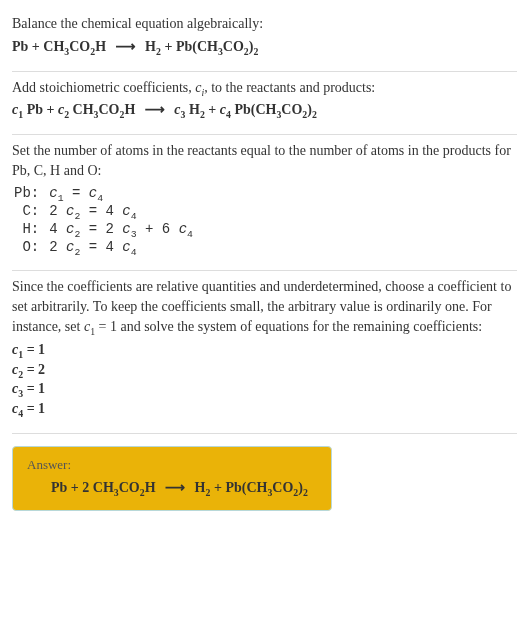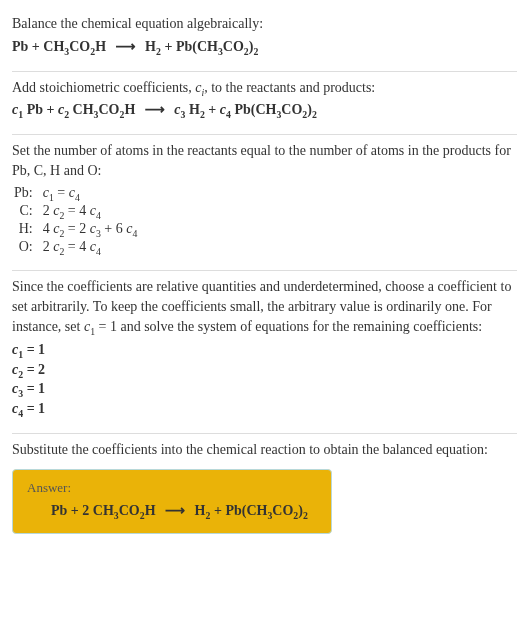--- a/index.html
+++ b/index.html
@@ -39,20 +39,21 @@
     .ital {
       font-style: italic;
     }
     .arrow {
       display: inline-block;
       margin: 0 6px;
     }
     .atom-table {
       border-collapse: collapse;
       margin-top: 2px;
+      font-family: Liberation Mono, monospace;
     }
     .atom-table td {
       padding: 1px 6px 1px 2px;
       vertical-align: top;
     }
     .atom-table td:first-child {
       text-align: right;
       padding-right: 8px;
     }
     .coef-list {
@@ -133,21 +134,20 @@
   </div>
   <div class="coef-list">
     <div><span class="ital">c</span><span class="sub">1</span><span> = 1</span></div>
     <div><span class="ital">c</span><span class="sub">2</span><span> = 2</span></div>
     <div><span class="ital">c</span><span class="sub">3</span><span> = 1</span></div>
     <div><span class="ital">c</span><span class="sub">4</span><span> = 1</span></div>
   </div>
 </div>
 
 <div class="section">
-  <div class="intro">Substitute the coefficients into the chemical reaction to obtain the balanced equation:</div>
   <div class="answer-box">
     <div class="answer-label">Answer:</div>
     <div class="answer-eq equation">
       <span>Pb + 2 CH</span><span class="sub">3</span><span>CO</span><span class="sub">2</span><span>H</span>
       <span class="arrow">⟶</span>
       <span>H</span><span class="sub">2</span><span> + Pb(CH</span><span class="sub">3</span><span>CO</span><span class="sub">2</span><span>)</span><span class="sub">2</span>
     </div>
   </div>
 </div>
 

